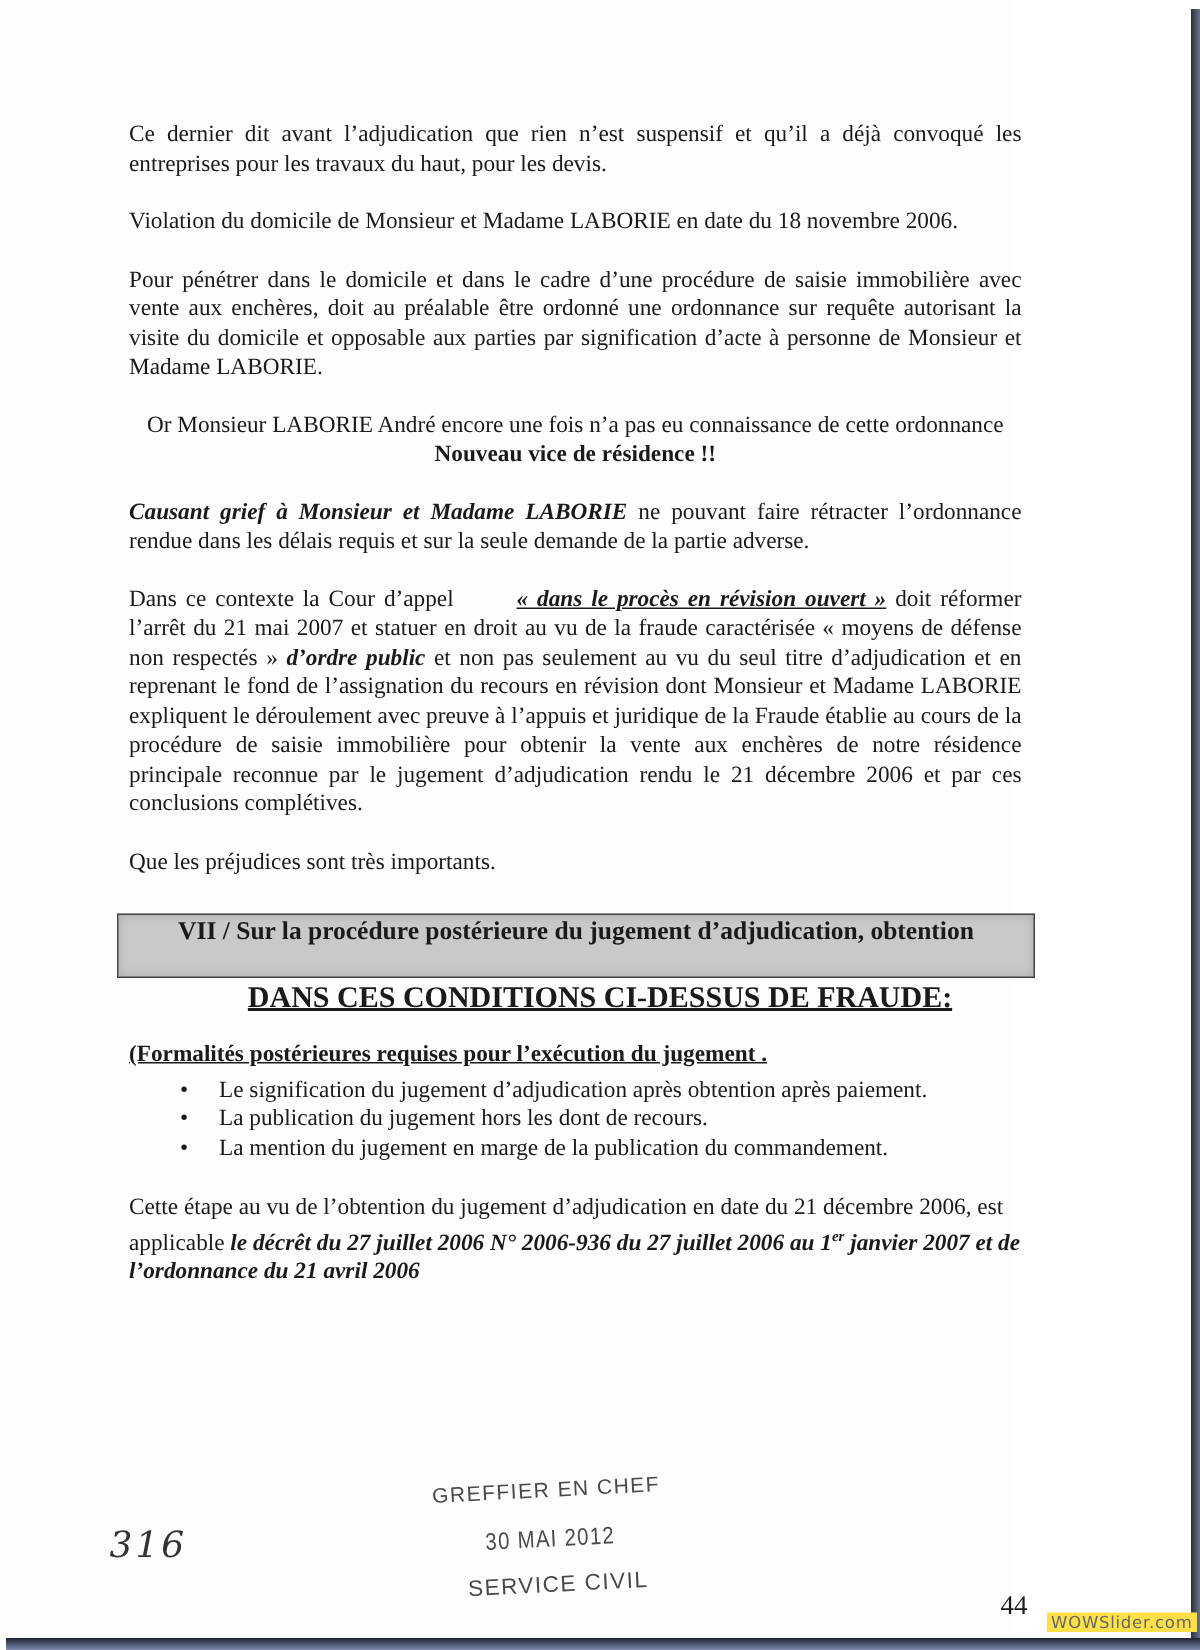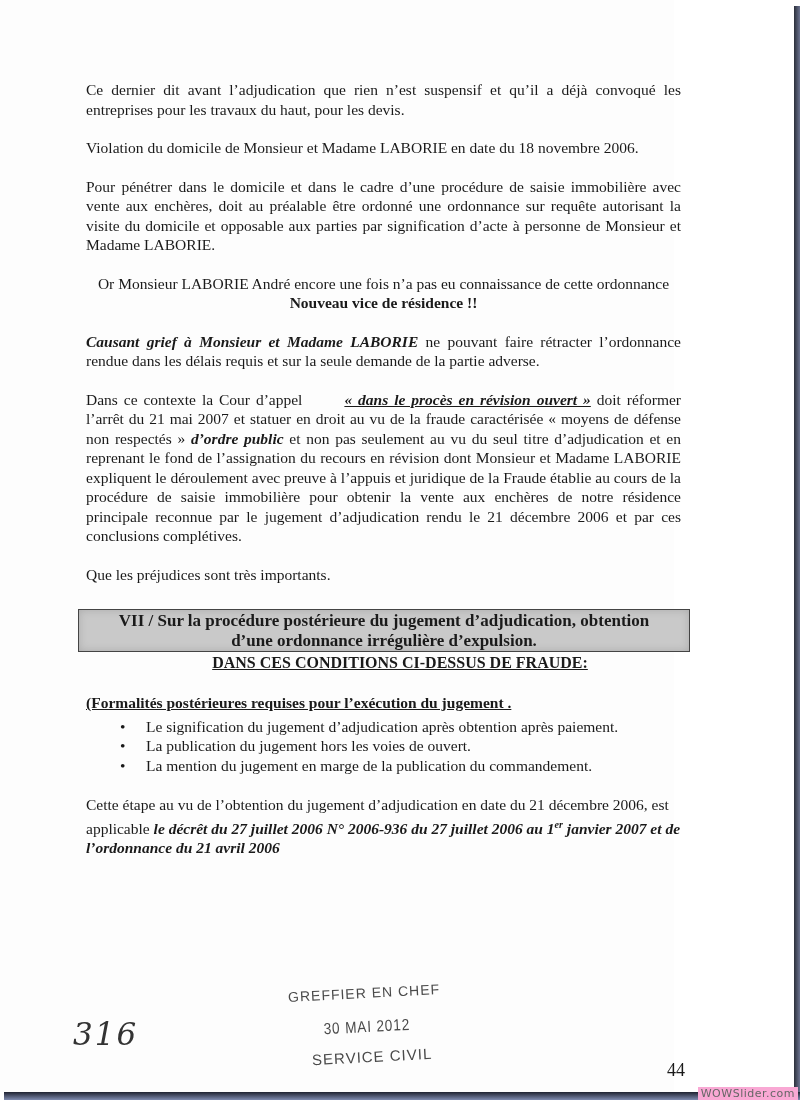--- a/index.html
+++ b/index.html
@@ -15,63 +15,63 @@
   }
   .shadow-right {
     position: absolute; left: 794px; top: 6px; width: 6px; height: 1094px;
     background: linear-gradient(to right, #2b2f3a, #6b7390);
   }
   .shadow-bottom {
     position: absolute; left: 4px; top: 1092px; width: 796px; height: 8px;
     background: linear-gradient(to bottom, #1e2230, #7f8bb0);
   }
   .watermark {
-    position: absolute; right: 2px; bottom: 0; padding: 0 3px;
-    background: #f9a8d4; color: #666;
+    position: absolute; right: 2px; bottom: 12px; padding: 0 3px;
+    background: #fde047; color: #666;
     font-family: "DejaVu Sans", sans-serif; font-size: 11px; letter-spacing: 0.5px;
   }
   .content {
     position: absolute; left: 86px; top: 80px; width: 595px;
     font-size: 15.5px; line-height: 19.5px;
   }
   p { margin: 0 0 19px 0; text-align: justify; }
   .nomargin { margin-bottom: 0; }
   b.bi { font-weight: bold; font-style: italic; }
   .u { text-decoration: underline; margin-left: 36px; }
   .section-box {
     position: absolute; left: 78px; top: 593px; width: 610px; height: 40px;
     background: #c9c9c9; border: 1px solid #444;
     box-shadow: inset 0 0 8px rgba(0,0,0,0.15);
     font-weight: bold; font-size: 17px; line-height: 20px; text-align: center;
     padding-top: 1px;
     margin-top: 16px;
   }
   .subhead {
     position: absolute; left: 0; width: 800px; top: 654px;
-    text-align: center; font-weight: bold; font-size: 16px; text-decoration: underline;
+    text-align: center; font-weight: bold; font-size: 20px; text-decoration: underline;
   }
   .block2 { position: absolute; left: 86px; top: 693px; width: 595px; font-size: 15.5px; line-height: 19.5px; }
   .formalites { font-weight: bold; text-decoration: underline; margin: 0 0 4px 0; }
   ul { margin: 0 0 20px 0; padding-left: 60px; }
   li { margin: 0; list-style: none; position: relative; }
   li .bullet { position: absolute; left: -26px; top: 0; }
   .final {
     position: absolute; left: 100px; width: 600px; top: 954px;
     text-align: center; font-weight: bold; font-style: italic;
     text-decoration: underline; font-size: 15.5px; line-height: 19px;
   }
   .stamp {
     position: absolute; font-family: "Liberation Sans", sans-serif; color: #4a4a4a;
     letter-spacing: 1px;
   }
   .stamp-greffier { left: 288px; top: 985px; font-size: 14px; transform: rotate(-3deg); }
   .stamp-date { left: 316px; top: 1018px; font-size: 16px; transform: rotate(-3deg) scaleX(0.85); }
   .stamp-service { left: 312px; top: 1048px; font-size: 15px; transform: rotate(-3deg); }
   .handwritten {
-    position: absolute; left: 73px; top: 1016px; font-size: 31px;
+    position: absolute; left: 73px; top: 1016px; font-size: 24px;
     font-family: "DejaVu Serif", serif; font-style: italic; color: #333; letter-spacing: 2px;
   }
   .page-number { position: absolute; left: 667px; top: 1060px; font-size: 18px; }
 </style>
 </head>
 <body>
 
 <div class="page">
   <div class="content">
     <p>Ce dernier dit avant l’adjudication que rien n’est suspensif et qu’il a déjà convoqué les entreprises pour les travaux du haut, pour les devis.</p>
@@ -85,30 +85,29 @@
       <b class="bi">Causant grief à Monsieur et Madame LABORIE</b><span>  ne pouvant faire rétracter l’ordonnance rendue dans les délais requis et sur la seule demande de la partie adverse.</span>
     </p>
     <p>
       <span>Dans ce contexte la Cour d’appel </span><b class="bi u">« dans le procès en révision ouvert »</b><span> doit réformer l’arrêt du 21 mai 2007 et statuer en droit au vu de la fraude caractérisée « moyens de défense non respectés » </span><b class="bi">d’ordre public</b><span> et non pas seulement au vu du seul titre d’adjudication et en reprenant le fond de l’assignation du recours en révision dont Monsieur et Madame LABORIE  expliquent le déroulement avec preuve à l’appuis et juridique de la Fraude établie au cours de la procédure de saisie immobilière pour obtenir la vente aux enchères de notre résidence principale reconnue par le jugement d’adjudication rendu le 21 décembre 2006 et par ces conclusions complétives.</span>
     </p>
     <p>Que les préjudices sont très importants.</p>
   </div>
 
   <div class="section-box">
     <div>VII / Sur la procédure postérieure du jugement d’adjudication, obtention</div>
-    <div>d’une ordonnance irrégulière d’expulsion.</div>
   </div>
 
   <div class="subhead">DANS CES CONDITIONS CI-DESSUS DE FRAUDE:</div>
 
   <div class="block2">
     <div class="formalites">(Formalités postérieures requises pour l’exécution du jugement .</div>
     <ul>
       <li><span class="bullet">•</span><span>Le signification du jugement d’adjudication après obtention après paiement.</span></li>
-      <li><span class="bullet">•</span><span>La publication du jugement hors les voies de ouvert.</span></li>
+      <li><span class="bullet">•</span><span>La publication du jugement hors les dont de recours.</span></li>
       <li><span class="bullet">•</span><span>La mention du jugement en marge de la publication du commandement.</span></li>
     </ul>
     <p class="nomargin" style="text-align:left;">
       <span>Cette étape au vu de l’obtention du jugement d’adjudication en date du 21 décembre 2006, est applicable </span><b class="bi">le décrêt du 27 juillet 2006 N° 2006-936 du 27 juillet 2006 au 1</b><sup class="bi" style="font-weight:bold;font-style:italic;font-size:10px;">er</sup><b class="bi"> janvier 2007 et de l’ordonnance du 21 avril 2006</b>
     </p>
   </div>
 
 
   <div class="stamp stamp-greffier">GREFFIER EN CHEF</div>
   <div class="stamp stamp-date">30 MAI 2012</div>

